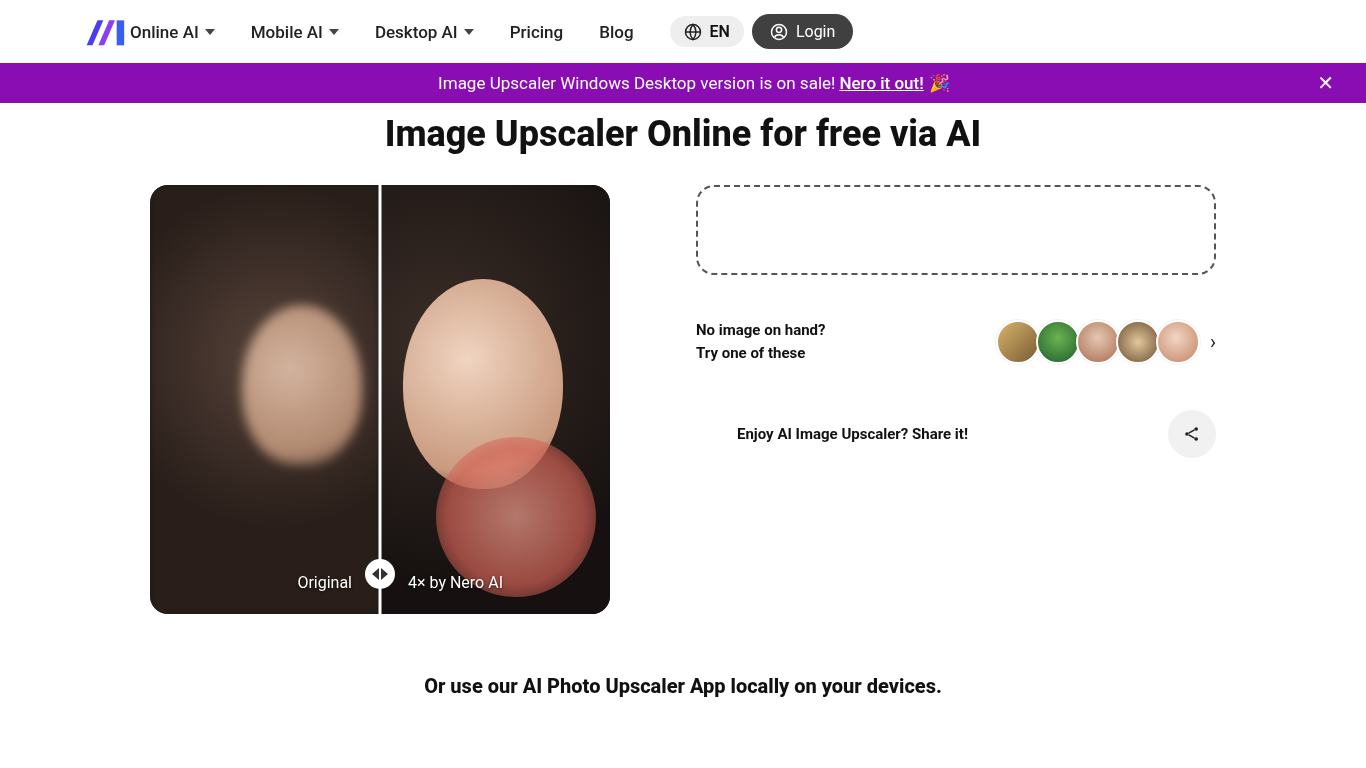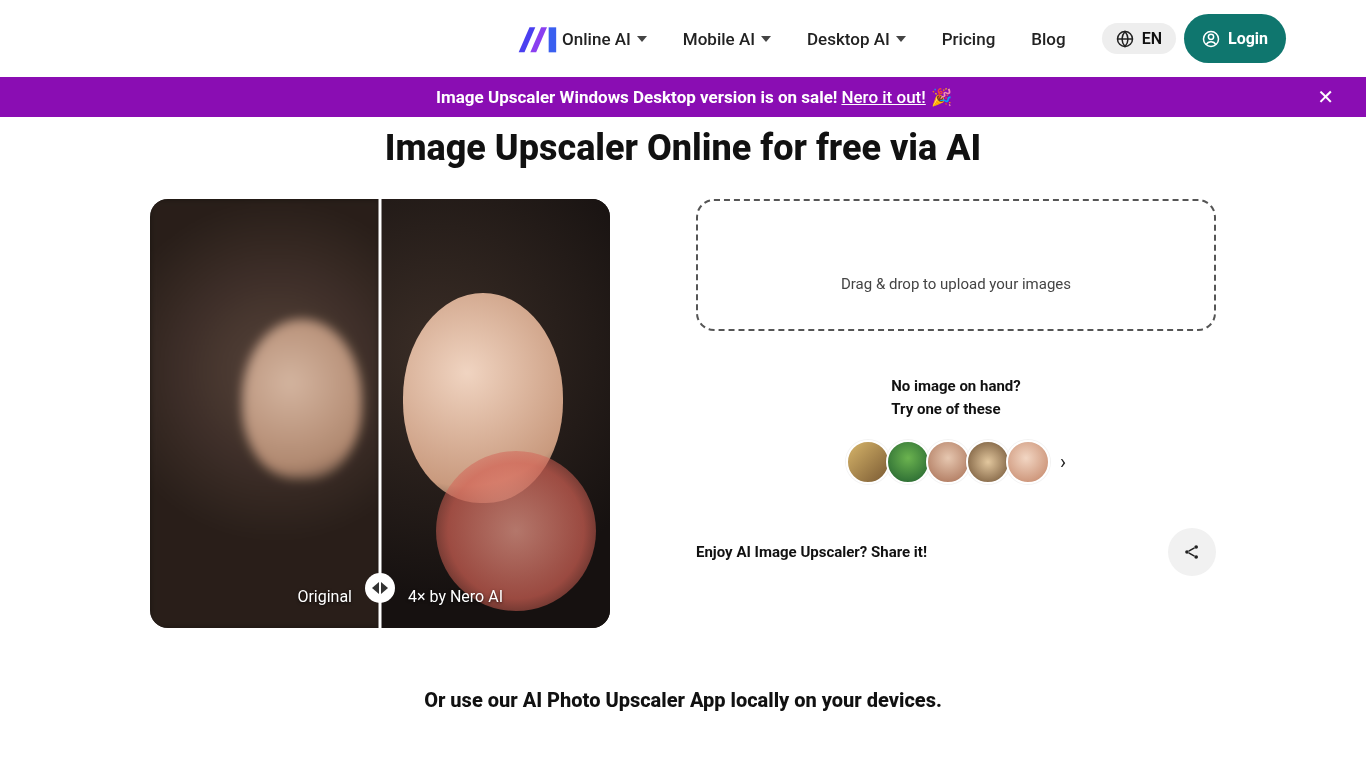--- a/index.html
+++ b/index.html
@@ -1,33 +1,33 @@
 <!DOCTYPE html>
 <html><head>
 <meta charset="utf-8">
 <style>
 * { margin: 0; padding: 0; box-sizing: border-box; }
 body { font-family: -apple-system, BlinkMacSystemFont, "Segoe UI", Roboto, Arial, sans-serif; width: 1366px; background: #fff; color: #111; }
 
 
-.header { display: flex; align-items: center; justify-content: flex-end; padding: 14px 80px; border-radius: 18px; }
+.header { display: flex; align-items: center; justify-content: flex-start; padding: 14px 80px; border-radius: 18px; }
 .logo { display: flex; align-items: center; gap: 2px; }
 .logo-svg { width: 50px; height: 30px; }
 .nav { display: flex; align-items: center; gap: 36px; }
 .nav-item { display: flex; align-items: center; gap: 6px; font-size: 17px; font-weight: 500; color: #222; cursor: pointer; }
 .caret-down { width: 0; height: 0; border-left: 5px solid transparent; border-right: 5px solid transparent; border-top: 6px solid #444; }
 .right-group { display: flex; align-items: center; gap: 8px; }
 .lang-pill { display: flex; align-items: center; gap: 8px; background: #eee; border-radius: 999px; padding: 6px 14px; font-weight: 600; cursor: pointer; }
 .globe-icon { width: 18px; height: 18px; }
-.login-pill { display: flex; align-items: center; gap: 8px; background: #0f766e; color: #fff; border-radius: 999px; padding: 15px 18px; font-weight: 700; cursor: pointer; }
+.login-pill { display: flex; align-items: center; gap: 8px; background: #404040; color: #fff; border-radius: 999px; padding: 8px 18px; font-weight: 400; cursor: pointer; }
 .user-icon { width: 18px; height: 18px; }
 
 
 .promo { background: #8a0db3; color: #fff; display: flex; align-items: center; justify-content: center; position: relative; padding: 10px 0; font-size: 17px; }
-.promo .bold { font-weight: 700; margin-left: 23px; }
+.promo .bold { font-weight: 400; margin-left: 23px; }
 .promo .link { text-decoration: underline; margin-left: 4px; font-weight: 500; }
 .promo .emoji { margin-left: 6px; }
 .promo .close { position: absolute; right: 32px; top: 50%; transform: translateY(-50%); cursor: pointer; color: #fff; font-size: 20px; line-height: 1; }
 
 
 .hero { text-align: center; padding: 10px 16px 30px; }
 .hero h1 { font-size: 36px; font-weight: 800; color: #111; }
 .hero p { margin-top: 14px; font-size: 19px; color: #222; }
 
 
@@ -50,33 +50,33 @@
 .compare .label.left { left:50%; transform: translateX(calc(-100% - 28px)); }
 .compare .label.right { left:50%; transform: translateX(28px); }
 
 
 .upload-col { flex:1; max-width: 520px; }
 .dropzone { border: 2px dashed #555; border-radius: 18px; padding: 50px 20px 36px; text-align:center; }
 .upload-btn { display:inline-flex; align-items:center; gap:12px; background:#ec6a5e; color:#fff; font-size:18px; font-weight:700; padding:18px 44px; border:none; border-radius:10px; cursor:pointer; box-shadow: 0 6px 20px rgba(236,106,94,0.35); }
 .cloud-icon { width:22px; height:20px; }
 .drop-text { margin-top:24px; font-size:15px; color:#444; }
 
-.try-row { display:flex; align-items:center; justify-content: space-between; gap:18px; margin-top:44px;flex-direction:column; }
+.try-row { display:flex; align-items:center; justify-content: space-between; gap:18px; margin-top:44px; }
 .try-text { font-size:15px; font-weight:700; line-height:1.55; max-width:160px; }
 .samples { display:flex; align-items:center; }
 .sample { width:44px; height:44px; border-radius:50%; margin-left:-4px; border:2px solid #fff; cursor:pointer; flex-shrink:0; box-shadow: 0 0 0 1px rgba(0,0,0,0.05); }
 .sample:first-child { margin-left:0; }
 .s1 { background: linear-gradient(135deg, #d7b56a, #7a5a33); }
 .s2 { background: radial-gradient(circle at 50% 40%, #6bb34f, #1f5e2e); }
 .s3 { background: radial-gradient(circle at 50% 40%, #e6c7b0, #a76d52); }
 .s4 { background: radial-gradient(circle at 50% 50%, #e2c79e, #6c4e30); }
 .s5 { background: radial-gradient(circle at 45% 40%, #f2d6c3, #c28264); }
 .chev { margin-left:10px; font-size:20px; color:#222; cursor:pointer; }
 
-.share-row { display:flex; align-items:center; justify-content: space-between; gap:18px; margin-top:44px; }
+.share-row { display:flex; align-items:center; justify-content: space-between; gap:18px; margin-top:44px;margin-left:41px; }
 .share-text { font-size:15px; font-weight:700; }
 .share-btn { width:48px; height:48px; border-radius:50%; background:#f1f1f1; display:flex; align-items:center; justify-content:center; cursor:pointer; }
 .share-icon { width:20px; height:20px; }
 
 
 .footer-line { text-align:center; padding: 20px 0 20px; font-size:20px; font-weight:800; }
 </style>
 </head>
 <body>
 
@@ -147,21 +147,20 @@
     <div class="handle">
       <span class="tri-l"></span>
       <span class="tri-r"></span>
     </div>
     <span class="label left">Original</span>
     <span class="label right">4× by Nero AI</span>
   </div>
 
   <div class="upload-col">
     <div class="dropzone">
-      <div class="drop-text">Drag &amp; drop to upload your images</div>
     </div>
 
     <div class="try-row">
       <div class="try-text">
         <div>No image on hand?</div>
         <div>Try one of these</div>
       </div>
       <div style="display:flex; align-items:center;">
         <div class="samples">
           <div class="sample s1"></div>

